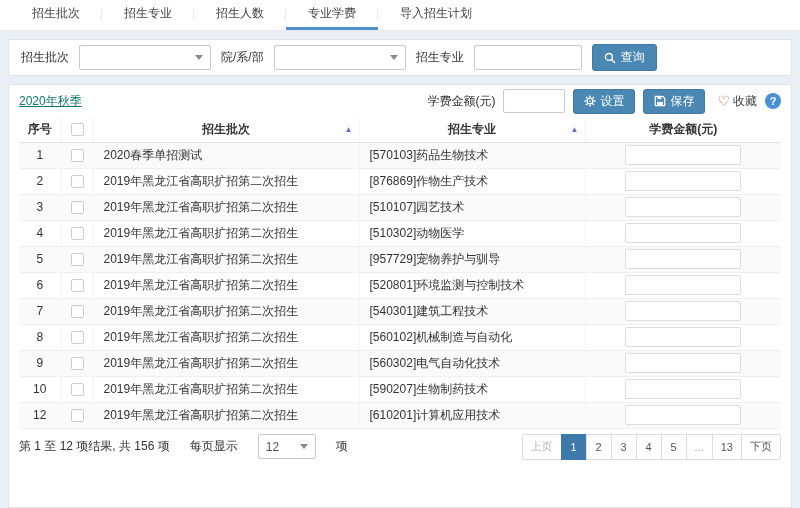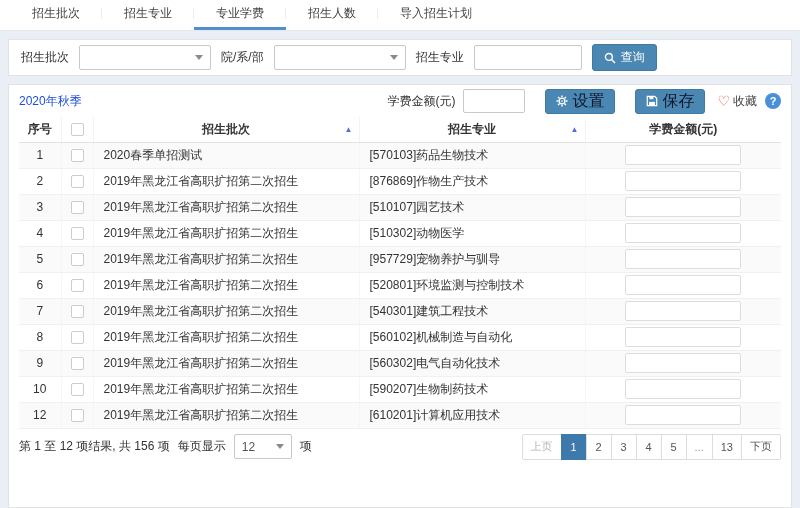--- a/index.html
+++ b/index.html
@@ -29,25 +29,25 @@
   .select.w-filter { width:132px; }
   .text-input { width:108px; height:25px; border:1px solid #c9c9c9; border-radius:2px;
                 padding:0 6px; font:inherit; }
   .btn-primary { height:27px; background:#4a87b2; color:#fff; border:1px solid #41799f;
                  border-radius:3px; display:inline-flex; align-items:center; gap:5px;
                  padding:0 11px; font:inherit; font-size:12px; cursor:pointer; }
 
   
   .main-panel { margin:0 8px; background:#fff; border:1px solid #e3e3e3; padding:0 10px; height:424px; }
   .toolbar { height:32px; display:flex; align-items:center; justify-content:space-between; }
-  .season { color:#1d4ed8; }
+  .season { color:#0f766e;text-decoration:underline; }
   .toolbar-right { display:flex; align-items:center; gap:8px; }
   .fee-top-input { width:62px; height:24px; border:1px solid #c9c9c9; border-radius:2px; font:inherit; padding:0 5px; }
-  .btn-sm { height:25px; background:#4a87b2; color:#0f172a; border:1px solid #41799f; border-radius:3px;
-            display:inline-flex; align-items:center; gap:4px; padding:0 10px; font:inherit; font-size:16px; cursor:pointer;margin-left:12px; }
+  .btn-sm { height:25px; background:#4a87b2; color:#ffffff; border:1px solid #41799f; border-radius:3px;
+            display:inline-flex; align-items:center; gap:4px; padding:0 10px; font:inherit; font-size:12px; cursor:pointer; }
   .favorite { display:inline-flex; align-items:center; gap:3px; color:#444; cursor:pointer; margin-left:4px; }
   .heart { color:#e0564a; font-size:14px; line-height:1; }
   .help { width:16px; height:16px; border-radius:50%; background:#4a90d9; color:#fff; font-size:11px;
           font-weight:bold; display:inline-flex; align-items:center; justify-content:center; cursor:pointer; }
 
   
   table { width:100%; border-collapse:collapse; table-layout:fixed; font-size:12px; }
   col.c-index { width:42px; } col.c-check { width:32px; }
   col.c-batch { width:266px; } col.c-major { width:226px; }
   thead th { height:25px; font-weight:bold; color:#333; background:#fff;
@@ -61,42 +61,42 @@
   td.col-batch, td.col-major { padding-left:10px; text-align:left; }
   .sort { position:absolute; right:6px; top:50%; transform:translateY(-50%);
           font-size:8px; color:#5b6bd5; }
   .checkbox { display:inline-block; width:13px; height:13px; border:1px solid #ccc;
               background:#fff; border-radius:2px; vertical-align:middle; cursor:pointer; }
   td.col-fee { text-align:center; }
   .fee-input { width:116px; height:20px; border:1px solid #ddd; border-radius:2px; font:inherit; padding:0 4px; }
 
   
   .table-footer { display:flex; justify-content:space-between; align-items:center; height:36px; }
-  .summary { display:flex; align-items:center; gap:8px; color:#333; }
+  .summary { display:flex; align-items:center; gap:20px; color:#333; }
   .select.small { width:58px; }
   .pagination { display:flex; }
   .page-btn { min-width:26px; height:26px; padding:0 8px; border:1px solid #ddd; background:#fff;
               color:#555; display:inline-flex; align-items:center; justify-content:center;
               font-size:11px; margin-left:-1px; cursor:pointer; }
   .page-btn.first { border-radius:2px 0 0 2px; margin-left:0; }
   .page-btn.last { border-radius:0 2px 2px 0; }
   .page-btn.disabled { color:#b5b5b5; cursor:default; }
   .page-btn.ellipsis { color:#999; cursor:default; }
   .page-btn.active { background:#3d79ab; border-color:#3d79ab; color:#fff; }
 </style>
 </head>
 <body>
 
 <div class="app">
 
   <div class="tabbar">
       <div class="tab">招生批次</div>
       <div class="tab">招生专业</div>
+      <div class="tab">招生人数</div>
       <div class="tab active">专业学费</div>
-      <div class="tab">招生人数</div>
       <div class="tab">导入招生计划</div>
     </div>
 
   <div class="filter-panel">
     <span class="flabel">招生批次</span>
     <div class="select w-filter">
       <span></span>
       <span class="caret"></span>
     </div>
     <span class="flabel">院/系/部</span>

